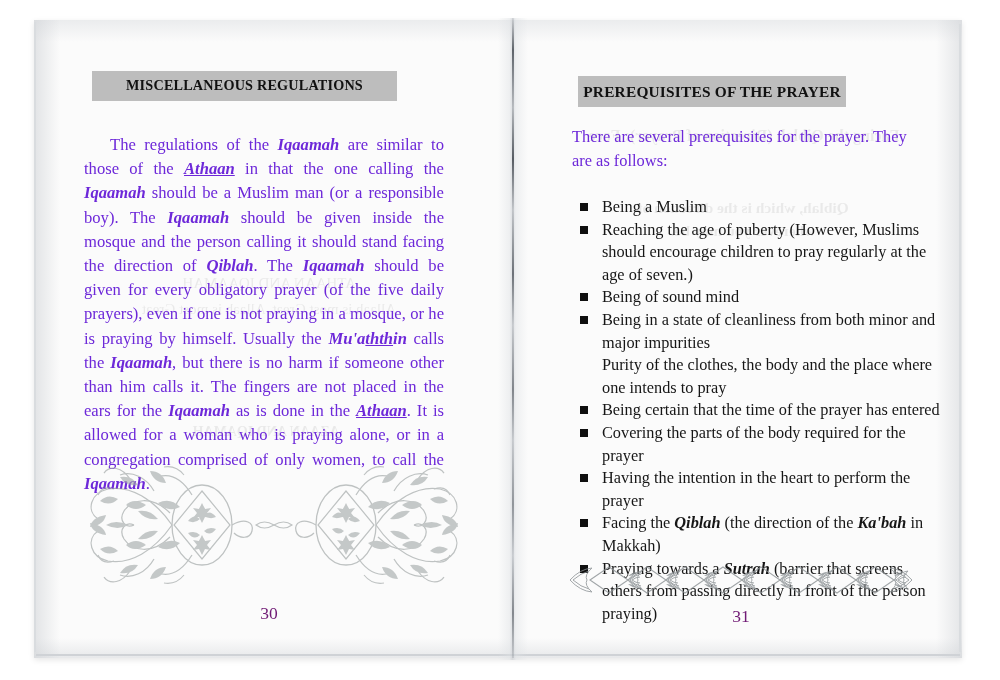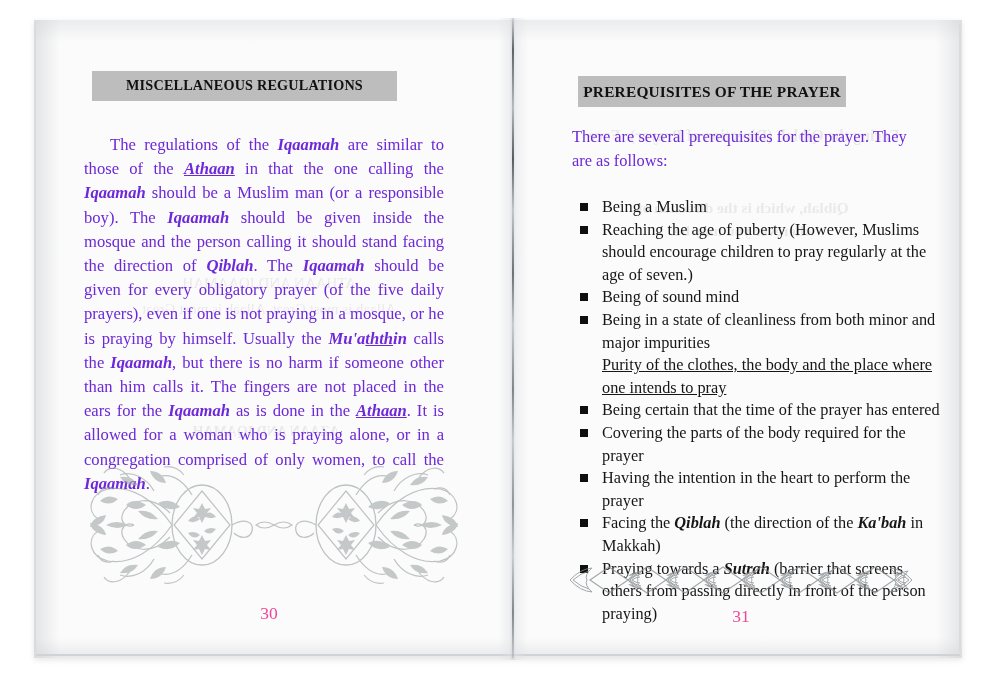--- a/index.html
+++ b/index.html
@@ -187,28 +187,27 @@
     position: absolute;
     left: 8px;
     top: 7px;
     width: 8px;
     height: 8px;
     background: #0f0f0f;
   }
   .bullet-sub {
     position: relative;
     padding-left: 30px;
-    text-decoration: underline;
   }
 
   
   .page-number {
     position: absolute;
     font-size: 17.5px;
-    color: #ec4899;
+    color: #701a75;
     text-align: center;
   }
   .pn-left  { left: 0; right: 0; top: 583px; }
   .pn-right { left: 0; right: 0; top: 586px; }
 
   
   .ornament {
     position: absolute;
     opacity: 0.62;
   }

